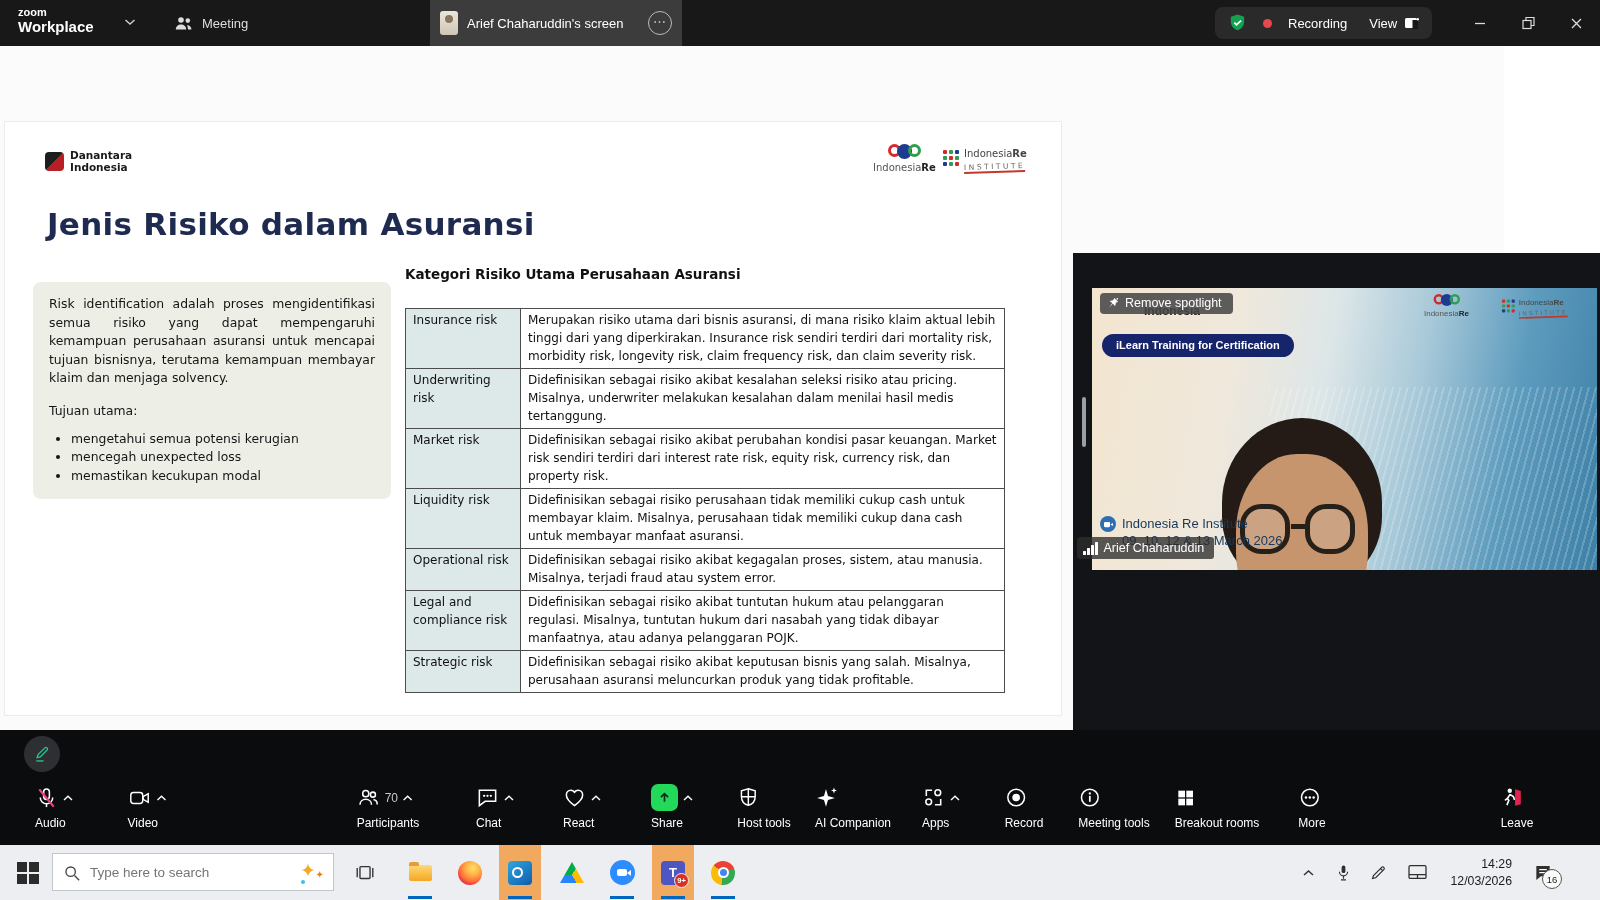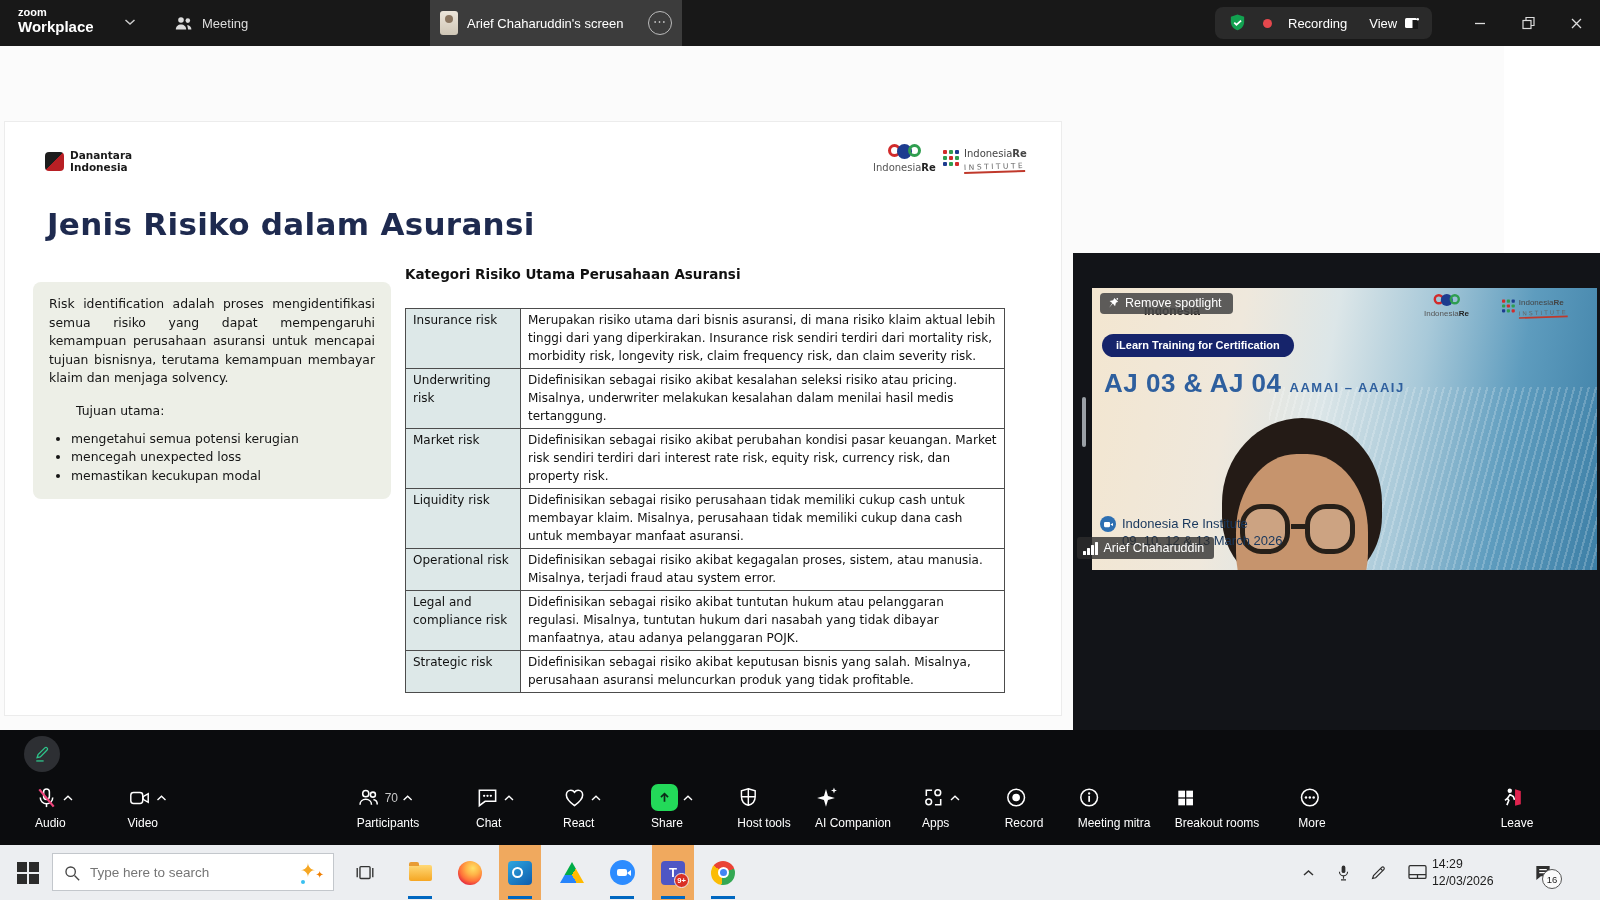--- a/index.html
+++ b/index.html
@@ -40,21 +40,21 @@
   .ire-circles i:nth-child(3){border:3.5px solid #2f9e4f;margin-left:-4px;}
   .ire-name{font-size:10px;color:#555;margin-top:3px;}
   .ire-name b{color:#222;}
   .ire2{position:absolute;display:flex;gap:5px;align-items:flex-start;}
   .dots{display:grid;grid-template-columns:repeat(3,4px);grid-auto-rows:4px;gap:2px;margin-top:2px;}
   .dots i{border-radius:1px;}
   .ire2-text{font-size:10px;color:#444;line-height:1.2;}
   .ire2-sub{font-size:7.5px;letter-spacing:2.5px;color:#666;border-bottom:2px solid #c0392b;display:inline-block;transform:rotate(-2deg);}
   .s-box{position:absolute;left:28px;top:160px;width:358px;background:#edefe7;border-radius:8px;padding:13px 16px 14px;box-sizing:border-box;font-size:12.4px;line-height:1.5;color:#151515;}
   .s-box p{margin:0;text-align:justify;}
-  .s-goals-h{margin-top:14px;margin-left:27px;}
+  .s-goals-h{margin-top:14px;}
   .s-box ul{margin:9px 0 0;padding-left:22px;}
   .s-box li{margin:0;}
   .s-tablehead{position:absolute;left:400px;top:144px;font-size:13.5px;font-weight:bold;}
   .s-tablesub{position:absolute;left:400px;top:162px;font-size:12.8px;}
   table.risk{position:absolute;left:400px;top:186px;width:600px;border-collapse:collapse;font-size:12px;line-height:1.5;table-layout:fixed;}
   table.risk td{border:1px solid #4c4c4c;padding:2px 7px 3px;vertical-align:top;}
   td.cat{width:100px;background:#dde8e8;}
 
   
   .videopanel{position:absolute;left:1073px;top:253px;width:527px;height:477px;background:#121418;}
@@ -110,21 +110,21 @@
   .ol:after{content:'';position:absolute;left:4px;top:6px;width:11px;height:11px;border:2.5px solid #fff;border-radius:50%;box-sizing:border-box;}
   .gd{width:24px;height:21px;clip-path:polygon(50% 0,100% 100%,0 100%);background:conic-gradient(from 150deg at 50% 62%,#2684fc 0 120deg,#00ac47 120deg 240deg,#ffba00 240deg 360deg);}
   .zm{width:25px;height:25px;border-radius:50%;background:#2d8cff;display:flex;align-items:center;justify-content:center;}
   .zm .cam{width:10px;height:7px;background:#fff;border-radius:2px;position:relative;}
   .zm .cam:after{content:'';position:absolute;right:-4px;top:0.5px;border-top:3px solid transparent;border-bottom:3px solid transparent;border-right:4px solid #fff;}
   .tm{width:24px;height:24px;border-radius:4px;background:#4e56c4;color:#fff;font-weight:bold;font-size:13px;display:flex;align-items:center;justify-content:center;position:relative;}
   .badge9{position:absolute;right:-4px;bottom:-3px;width:13px;height:13px;border-radius:50%;background:#d93025;color:#fff;font-size:7.5px;font-weight:bold;display:flex;align-items:center;justify-content:center;border:1px solid #eceef1;}
   .cr{width:24px;height:24px;border-radius:50%;background:conic-gradient(from -50deg,#ea4335 0 33%,#34a853 33% 66%,#fbbc05 66% 100%);display:flex;align-items:center;justify-content:center;}
   .cr .w{width:11px;height:11px;border-radius:50%;background:#fff;display:flex;align-items:center;justify-content:center;}
   .cr .b{width:7px;height:7px;border-radius:50%;background:#4285f4;}
-  .clock{position:absolute;left:1432px;top:0;width:80px;height:55px;display:flex;flex-direction:column;align-items:flex-start;justify-content:center;font-size:12.3px;color:#1c1c1c;line-height:1.35;}
+  .clock{position:absolute;left:1432px;top:0;width:80px;height:55px;display:flex;flex-direction:column;align-items:flex-end;justify-content:center;font-size:12.3px;color:#1c1c1c;line-height:1.35;}
   .notif{position:absolute;left:1520px;top:0;width:46px;height:55px;display:flex;align-items:center;justify-content:center;}
   .badge16{position:absolute;right:4px;bottom:11px;width:18px;height:18px;border-radius:50%;background:#fbfbfb;border:1px solid #555;color:#222;font-size:9.5px;display:flex;align-items:center;justify-content:center;}
 </style>
 </head>
 <body>
 
 <div class="titlebar">
   <div class="brand">
     <div class="b1">zoom</div>
     <div class="b2">Workplace</div>
@@ -304,23 +304,20 @@
         <i style="background:#1d3c8f"></i>
           <i style="background:#2f9e4f"></i>
           <i style="background:#d22b2b"></i>
       </div>
       <div class="ire2-text">
         <div><span>Indonesia</span><b>Re</b></div>
         <span class="ire2-sub">INSTITUTE</span>
       </div>
     </div>
     <div class="vbadge">iLearn Training for Certification</div>
-    <div class="vcourse">
-      <span class="big">AJ 03 &amp; AJ 04</span><span class="small">AAMAI – AAAIJ</span>
-    </div>
     <div class="hair"></div>
     <div class="face"></div>
     <div class="glass" style="left:148px;"></div>
     <div class="glass" style="left:213px;"></div>
     <div class="gbridge"></div>
     <div class="vfooter">
       <div class="vfooter-cam">
         <svg width="9" height="7" viewBox="0 0 12 9">
             <rect x="0" y="1" width="8" height="7" rx="1.5" fill="#fff"></rect>
             <path d="M8.5 4.5L12 2.5v4z" fill="#fff"></path>
@@ -484,21 +481,21 @@
     </div>
 
     <div class="tool" style="left:1114px">
       <div class="iconrow">
         <svg width="23" height="23" viewBox="0 0 24 24">
           <circle cx="12" cy="12" r="8.7" fill="none" stroke="#fff" stroke-width="1.6"></circle>
             <circle cx="12" cy="7.8" r="1.2" fill="#fff"></circle>
             <rect x="11.1" y="10.3" width="1.8" height="6.2" fill="#fff"></rect>
         </svg>
       </div>
-      <span>Meeting mitra</span>
+      <span>Meeting tools</span>
     </div>
 
     <div class="tool" style="left:1217px">
       <div class="iconrow">
         <svg width="22" height="22" viewBox="0 0 24 24">
           <rect x="4" y="4" width="7.3" height="7.3" fill="#fff"></rect>
             <rect x="12.7" y="4" width="7.3" height="7.3" fill="#fff"></rect>
             <rect x="4" y="12.7" width="7.3" height="7.3" fill="#fff"></rect>
             <rect x="12.7" y="12.7" width="7.3" height="7.3" fill="#fff"></rect>
         </svg>

